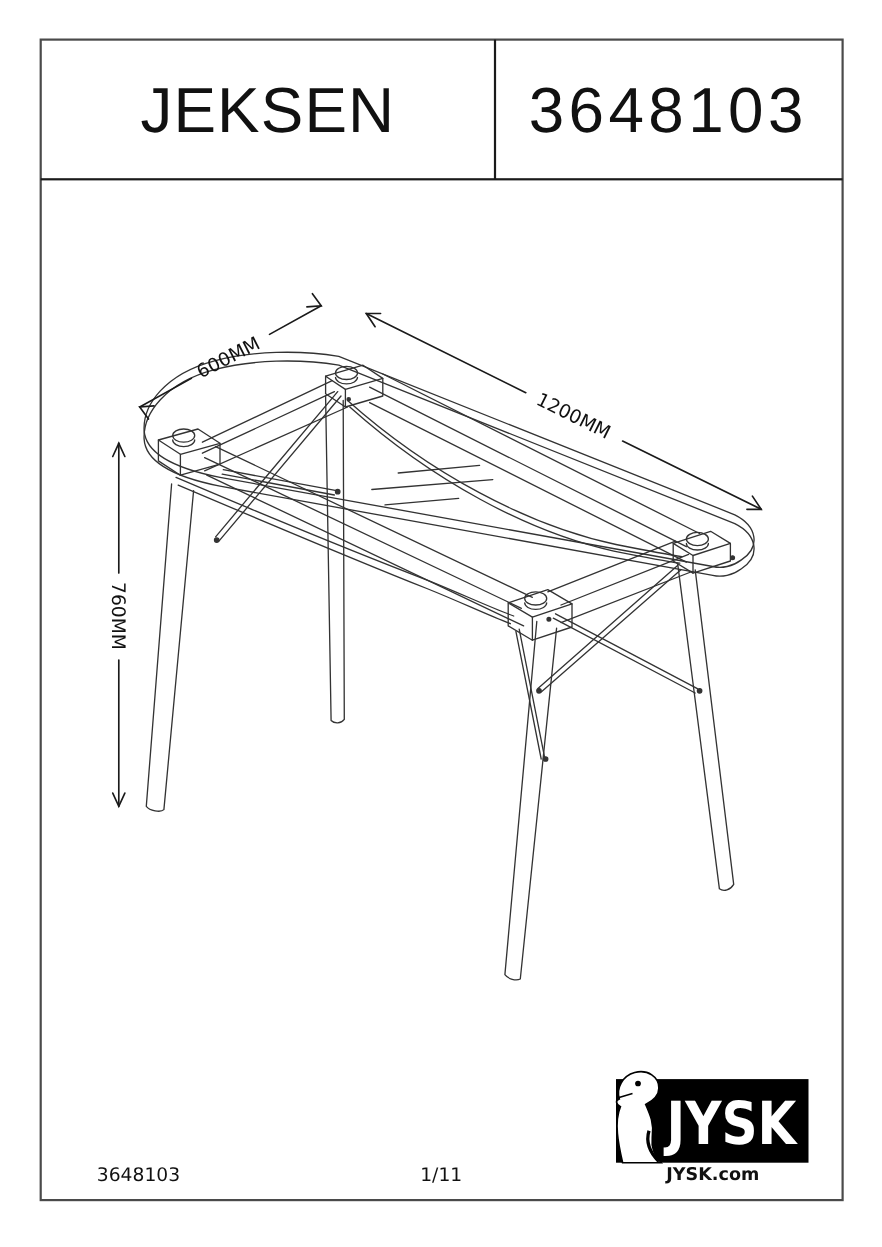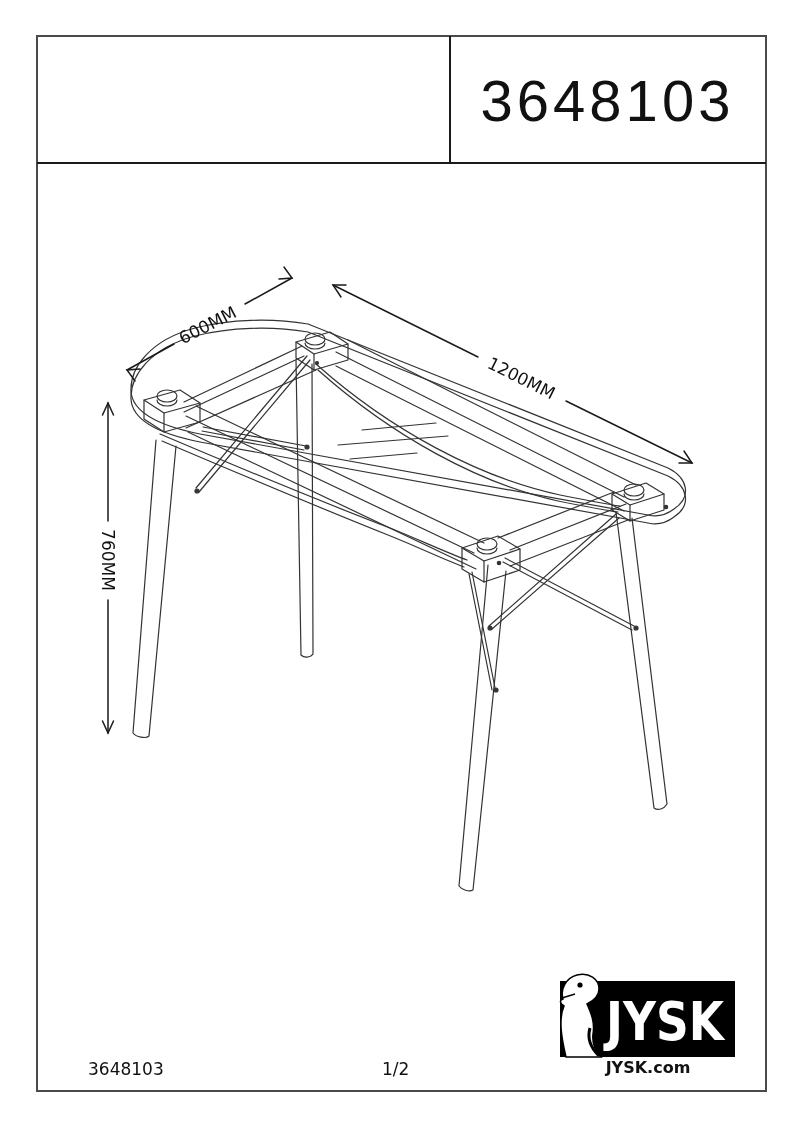--- a/index.html
+++ b/index.html
@@ -53,20 +53,23 @@
 </style>
 </head>
 <body>
 
 <div class="page">
 
   <div class="page-border"></div>
   <div class="header-bottom-line"></div>
   <div class="header-divider"></div>
 
+  <div class="header-cell-left">
+    <span class="product-title">JEKSEN</span>
+  </div>
   <div class="header-cell-right">
     <span class="article-number-big">3648103</span>
   </div>
 
   <svg class="overlay" viewBox="0 0 802 1134">
 
     <g fill="none" stroke="#333333" stroke-width="1.2" stroke-linecap="round" stroke-linejoin="round">
 
       <path d="
         M 200,434
@@ -224,15 +227,15 @@
                C 562,1040 558,1020 564,1006
                C 559,1003 560,1000 563,999 Z"></path>
       <circle cx="580" cy="985" r="2.6" fill="#000000"></circle>
       <path d="M 562,998 L 575,994" stroke="#000000" stroke-width="1.4" fill="none"></path>
       <path d="M 599,1056 C 590,1047 587,1038 590,1028" stroke="#000000" stroke-width="3" fill="none"></path>
       <text class="logo-site-label" x="648" y="1073" text-anchor="middle">JYSK.com</text>
     </g>
   </svg>
 
   <div class="footer-text footer-article">3648103</div>
-  <div class="footer-text footer-page">1/2</div>
+  <div class="footer-text footer-page">1/11</div>
 
 </div>
 
 </body></html>

